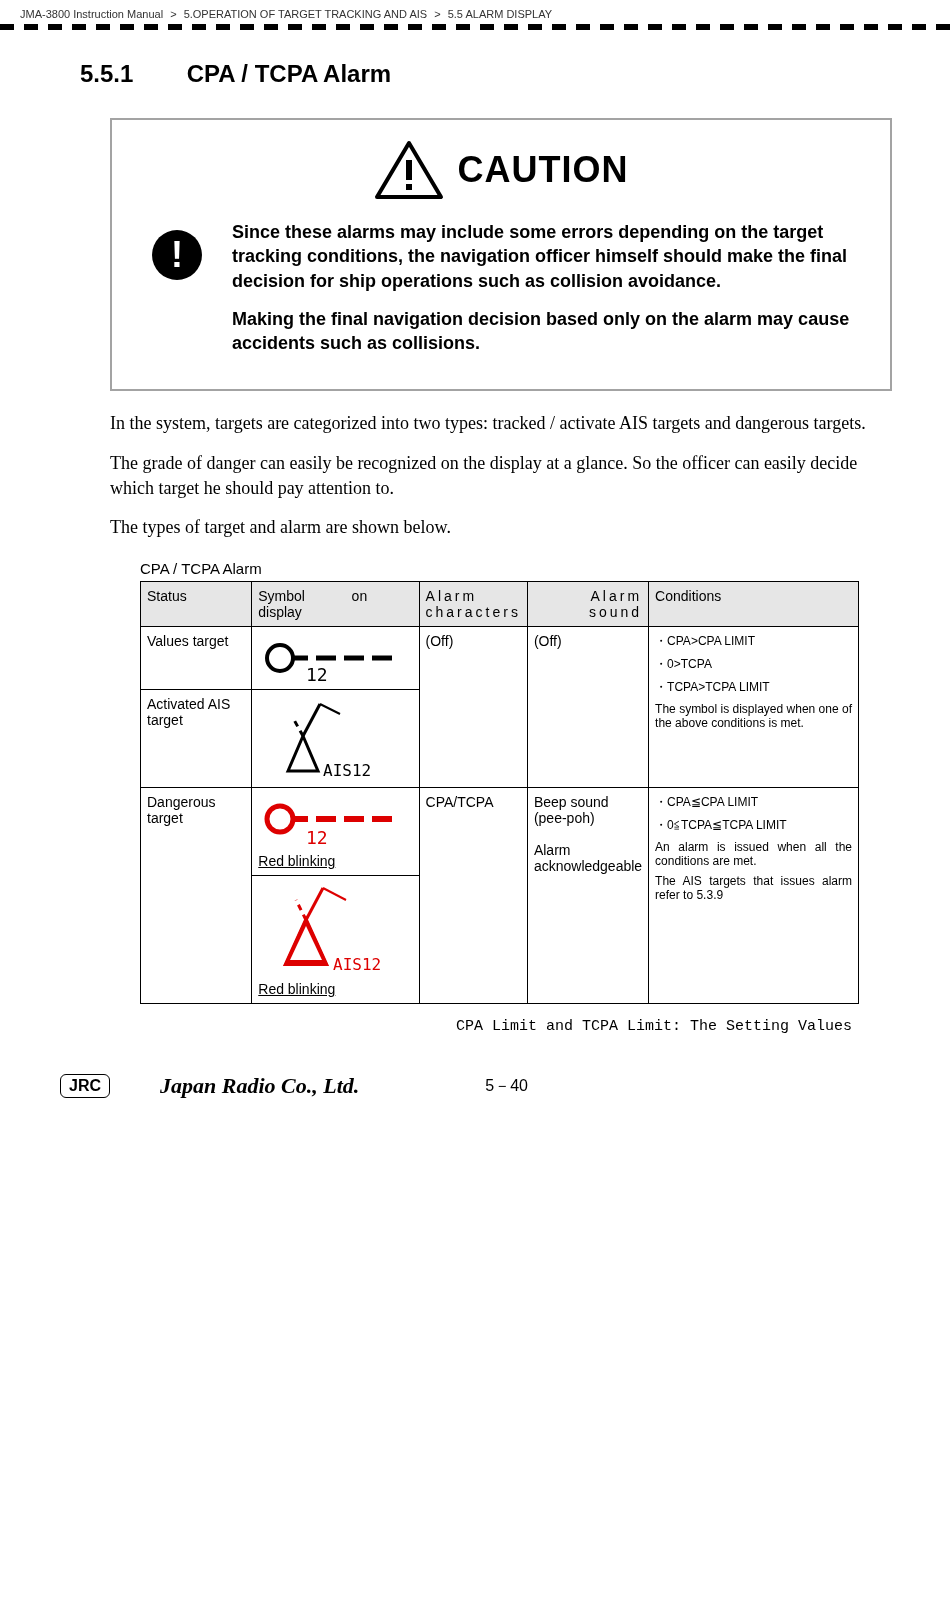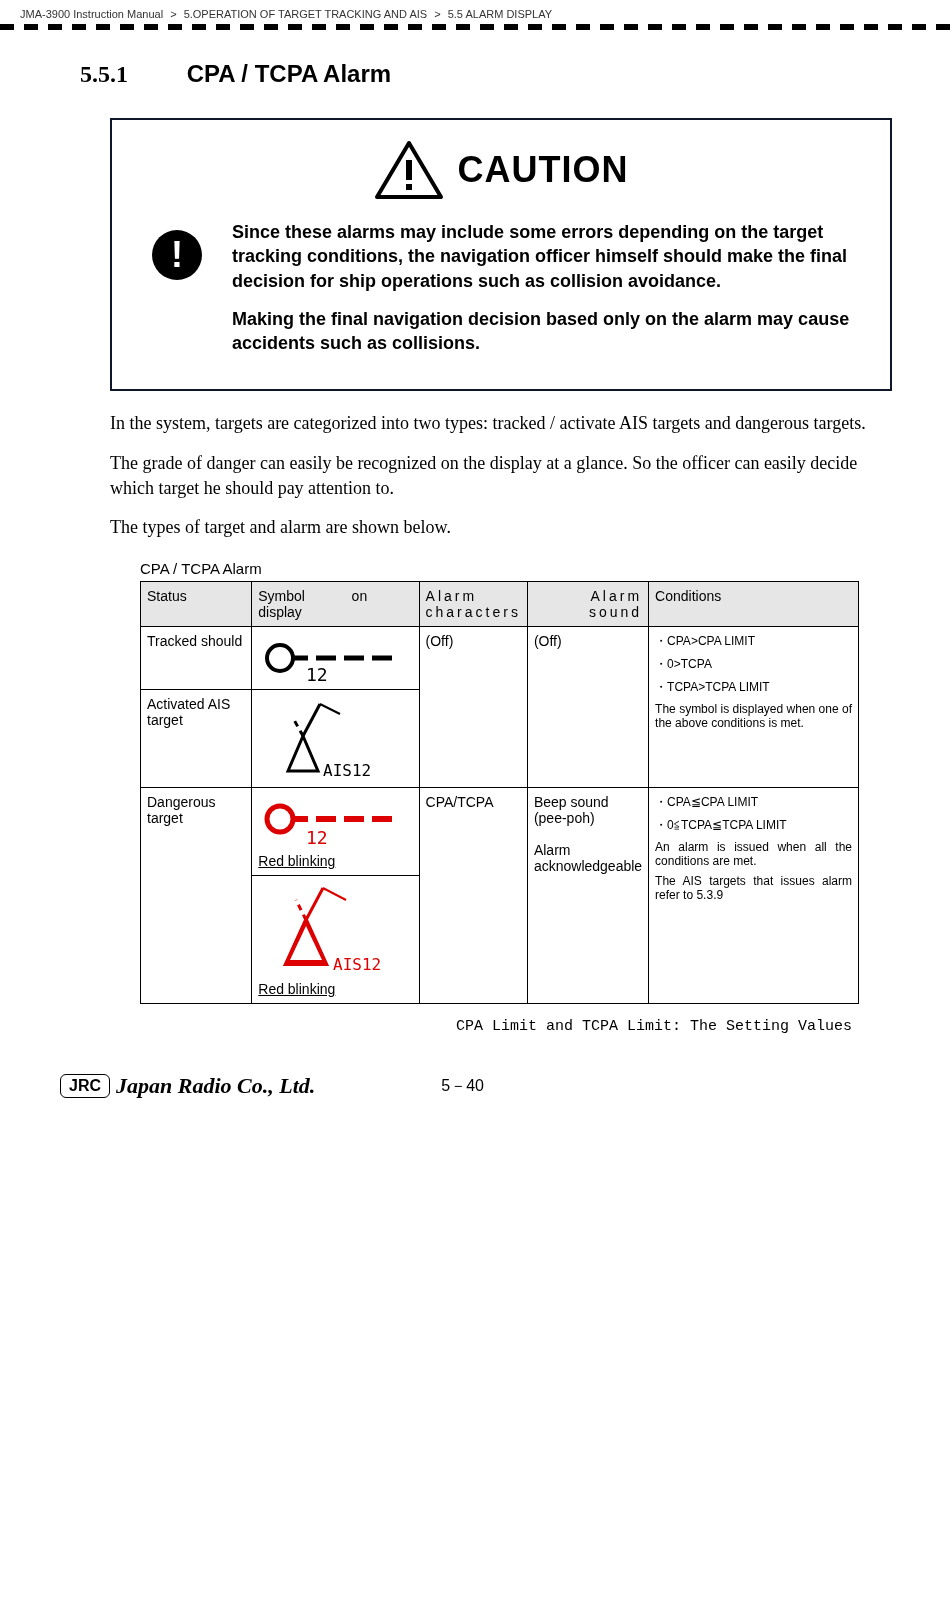--- a/index.html
+++ b/index.html
@@ -25,23 +25,23 @@
   }
   .content {
     padding: 0 60px 0 80px;
   }
   .section-title {
     font-family: Arial, sans-serif;
     font-size: 24px;
     font-weight: bold;
     margin: 10px 0 30px 0;
   }
-  .section-title .num { display:inline-block; width:100px;font-family:Liberation Serif, serif; }
+  .section-title .num { display:inline-block; width:100px; }
   .caution-box {
-    border: 2px solid #0f172a;
+    border: 2px solid #a3a3a3;
     margin: 0 0 20px 30px;
     padding: 0;
   }
   .caution-header {
     display: flex;
     align-items: center;
     justify-content: center;
     padding: 20px 10px 10px 10px;
     gap: 14px;
   }
@@ -136,34 +136,35 @@
     padding: 2px 8px;
     font-weight: bold;
     font-family: Arial, sans-serif;
     font-size: 16px;
   }
   .jrc-script {
     font-family: "Brush Script MT", cursive;
     font-size: 22px;
     font-style: italic;
     font-weight: bold;
+    margin-left: 44px;
   }
   .page-num {
     font-family: Arial, sans-serif;
     font-size: 16px;
     margin-left: 120px;
   }
   .chars-center{ text-align:center; }
   .justify { text-align: justify; letter-spacing: 0px;}
 </style>
 </head>
 <body>
 
 <div class="header">
-  <span>JMA-3900 Instruction Manual</span>
+  <span>JMA-3800 Instruction Manual</span>
   <span>&gt;</span>
   <span>5.OPERATION OF TARGET TRACKING AND AIS</span>
   <span>&gt;</span>
   <span>5.5  ALARM DISPLAY</span>
 </div>
 
 <div class="dashed-divider"></div>
 
 <div class="content">
 
@@ -204,21 +205,21 @@
       <td class="col-status">Status</td>
       <td class="col-symbol">
             <span style="display:flex;justify-content:space-between;">Symbol&nbsp;&nbsp;&nbsp;&nbsp;&nbsp;&nbsp;&nbsp;&nbsp;&nbsp;&nbsp;&nbsp;&nbsp;on<br>display</span>
           </td>
       <td class="col-chars" style="letter-spacing:3px;">Alarm characters</td>
       <td class="col-sound" style="letter-spacing:3px;text-align:right;">Alarm sound</td>
       <td class="col-cond" style="font-size:14px;">Conditions</td>
     </tr>
 
     <tr>
-      <td class="col-status">Tracked should</td>
+      <td class="col-status">Values target</td>
       <td class="col-symbol symbol-cell">
         <svg width="150" height="50">
           <circle cx="22" cy="25" r="13" fill="none" stroke="#000" stroke-width="4"></circle>
           <line x1="35" y1="25" x2="50" y2="25" stroke="#000" stroke-width="5"></line>
           <line x1="58" y1="25" x2="78" y2="25" stroke="#000" stroke-width="5" stroke-dasharray="20,8"></line>
           <line x1="86" y1="25" x2="106" y2="25" stroke="#000" stroke-width="5"></line>
           <line x1="114" y1="25" x2="134" y2="25" stroke="#000" stroke-width="5"></line>
           <text x="48" y="48" font-family="monospace" font-size="18" fill="#000">12</text>
         </svg>
       </td>

